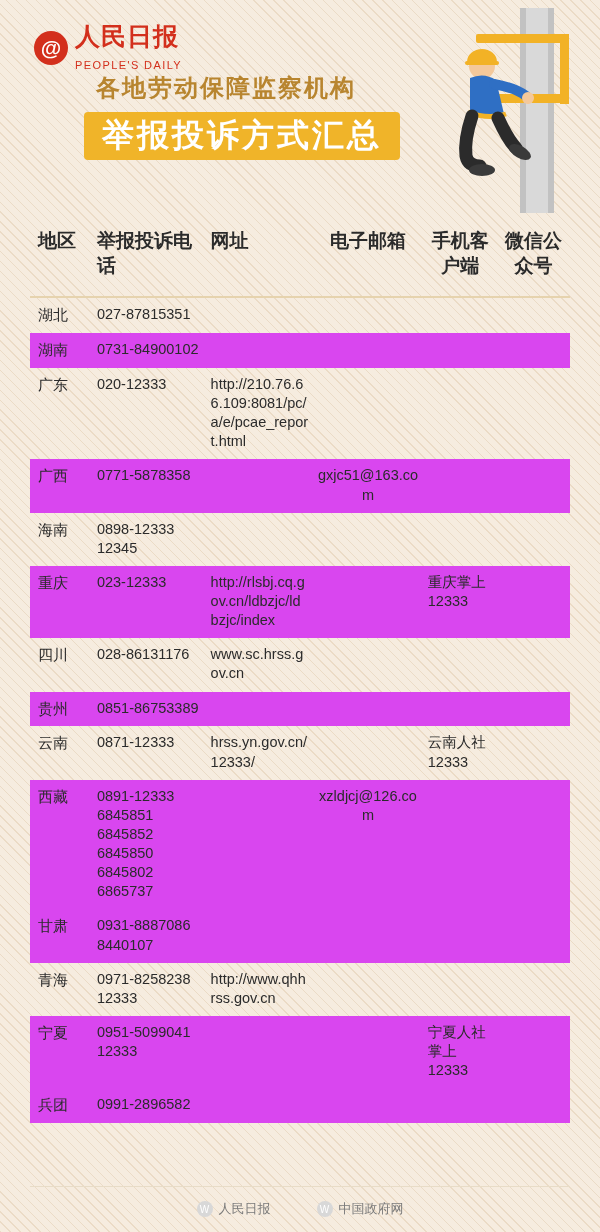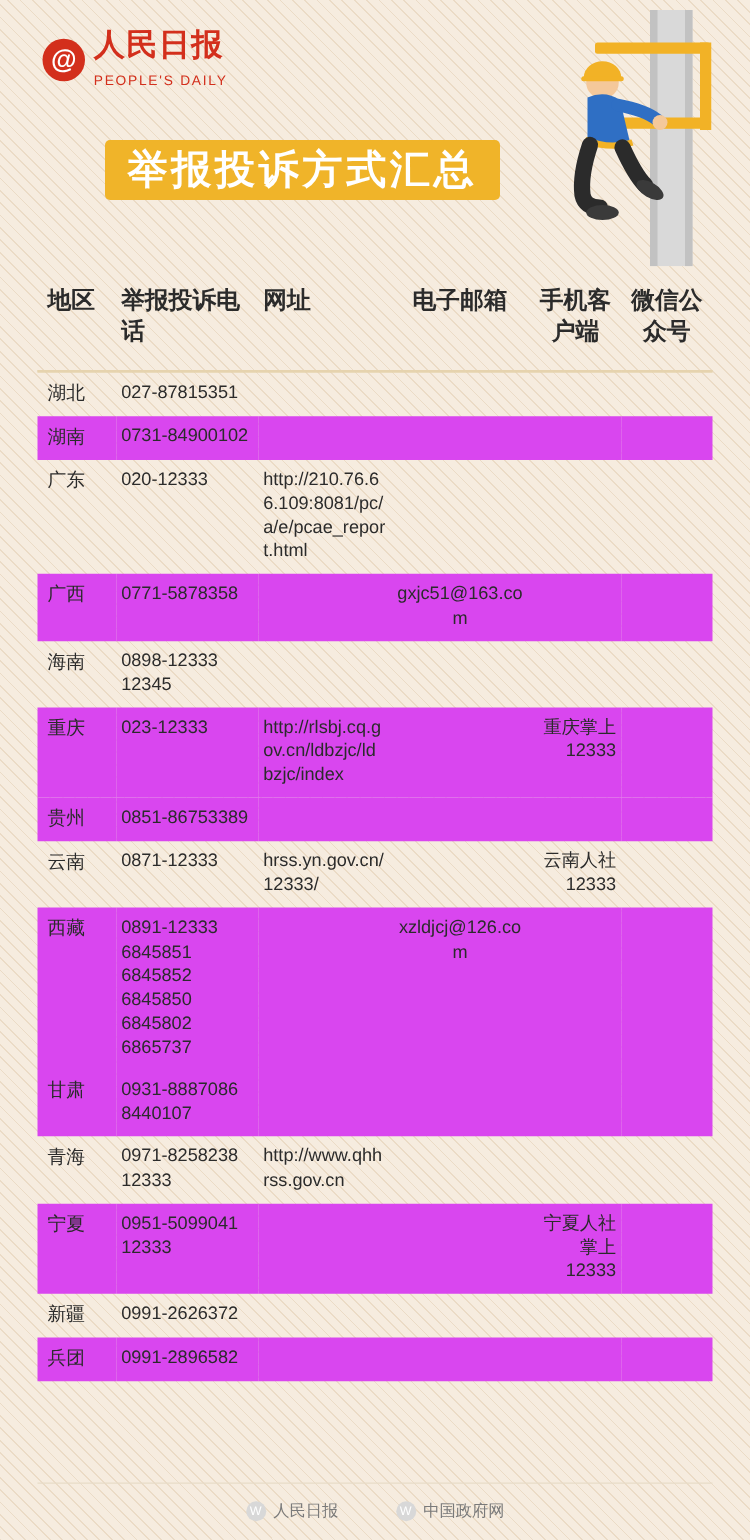--- a/index.html
+++ b/index.html
@@ -91,21 +91,21 @@
     font-size: 14.5px; color: #2b2b2b;
     padding: 7px 4px 8px 4px;
     vertical-align: top;
     line-height: 1.32;
     word-break: break-all;
   }
   tbody td.c-region { padding-left: 8px; white-space: nowrap; font-size: 15px; }
   tbody td.c-phone  { white-space: pre-line; }
   tbody td.c-web    { }
   tbody td.c-mail   { text-align: center; }
-  tbody td.c-app    { text-align: right; white-space: pre-line; }
+  tbody td.c-app    { text-align: left; white-space: pre-line; }
   tbody td.c-wechat { text-align: center; white-space: pre-line; }
 
   tbody tr.alt { background: #d946ef; }
   tbody tr.plain { background: transparent; }
 
   
   .footer {
     position: absolute; left: 0; bottom: 0; width: 600px; height: 46px;
     display: flex; align-items: center; justify-content: center; gap: 46px;
     font-size: 13px; color: #7a7a7a;
@@ -131,20 +131,21 @@
   <div class="header">
 
     <div class="logo">
       <div class="logo-mark">@</div>
       <div class="logo-stack">
         <div class="logo-text-cn">人民日报</div>
         <div class="logo-text-en">PEOPLE'S DAILY</div>
       </div>
     </div>
 
+    <div class="title1">各地劳动保障监察机构</div>
     <div class="title2-wrap">
       <div class="title2">举报投诉方式汇总</div>
     </div>
 
     <svg class="illo" viewBox="0 0 160 205">
 
       <rect x="100" y="0" width="34" height="205" fill="#d9d9d9"></rect>
       <rect x="100" y="0" width="6" height="205" fill="#c2c2c2"></rect>
       <rect x="128" y="0" width="6" height="205" fill="#c2c2c2"></rect>
 
@@ -227,20 +228,28 @@
           </tr>
           <tr class="alt">
             <td class="c-region">重庆</td>
             <td class="c-phone">023-12333</td>
             <td class="c-web">http://rlsbj.cq.gov.cn/ldbzjc/ldbzjc/index</td>
             <td class="c-mail"></td>
             <td class="c-app">重庆掌上
 12333</td>
             <td class="c-wechat"></td>
           </tr>
+          <tr class="plain">
+            <td class="c-region">四川</td>
+            <td class="c-phone">028-86131176</td>
+            <td class="c-web">www.sc.hrss.gov.cn</td>
+            <td class="c-mail"></td>
+            <td class="c-app"></td>
+            <td class="c-wechat"></td>
+          </tr>
           <tr class="alt">
             <td class="c-region">贵州</td>
             <td class="c-phone">0851-86753389</td>
             <td class="c-web"></td>
             <td class="c-mail"></td>
             <td class="c-app"></td>
             <td class="c-wechat"></td>
           </tr>
           <tr class="plain">
             <td class="c-region">云南</td>
@@ -284,28 +293,20 @@
           </tr>
           <tr class="alt">
             <td class="c-region">宁夏</td>
             <td class="c-phone">0951-5099041
 12333</td>
             <td class="c-web"></td>
             <td class="c-mail"></td>
             <td class="c-app">宁夏人社
 掌上
 12333</td>
-            <td class="c-wechat"></td>
-          </tr>
-          <tr class="plain">
-            <td class="c-region">新疆</td>
-            <td class="c-phone">0991-2626372</td>
-            <td class="c-web"></td>
-            <td class="c-mail"></td>
-            <td class="c-app"></td>
             <td class="c-wechat"></td>
           </tr>
           <tr class="alt">
             <td class="c-region">兵团</td>
             <td class="c-phone">0991-2896582</td>
             <td class="c-web"></td>
             <td class="c-mail"></td>
             <td class="c-app"></td>
             <td class="c-wechat"></td>
           </tr>

